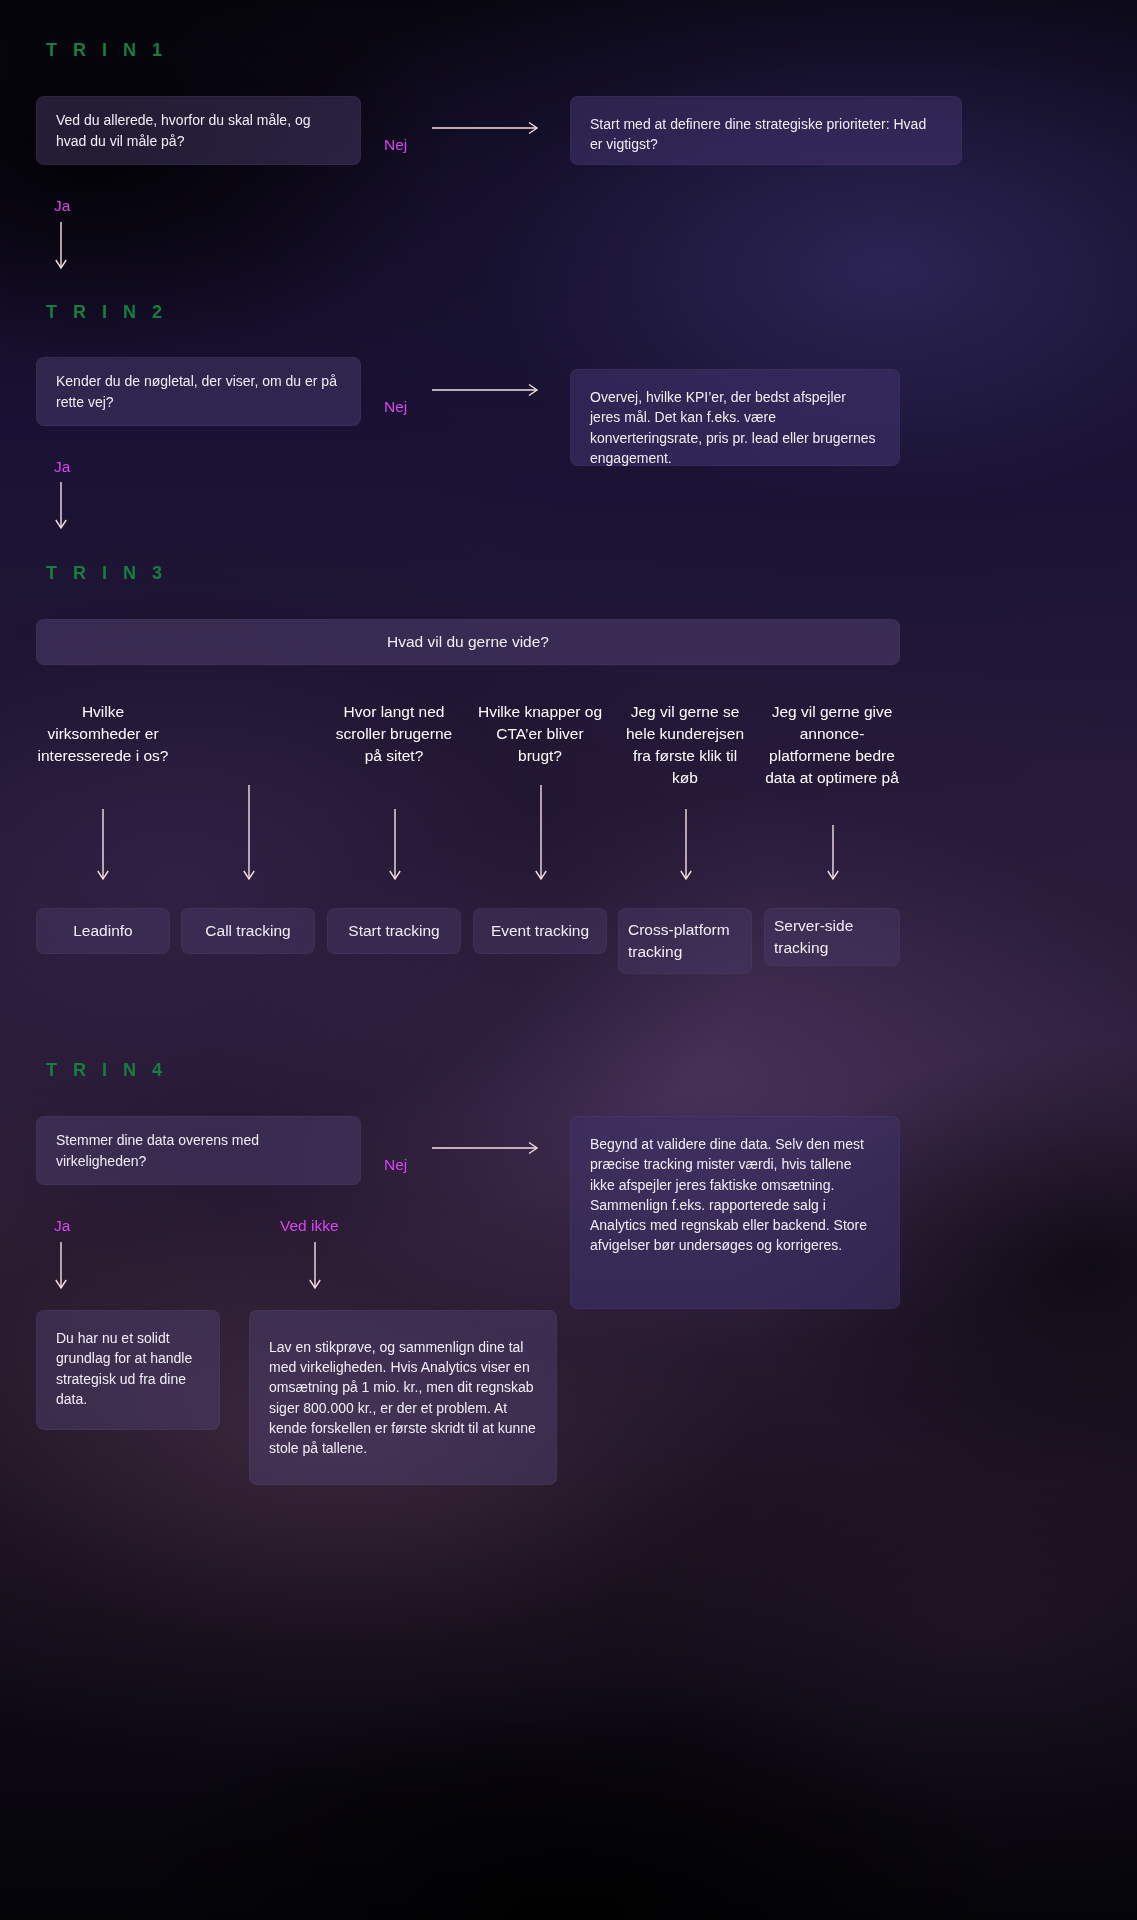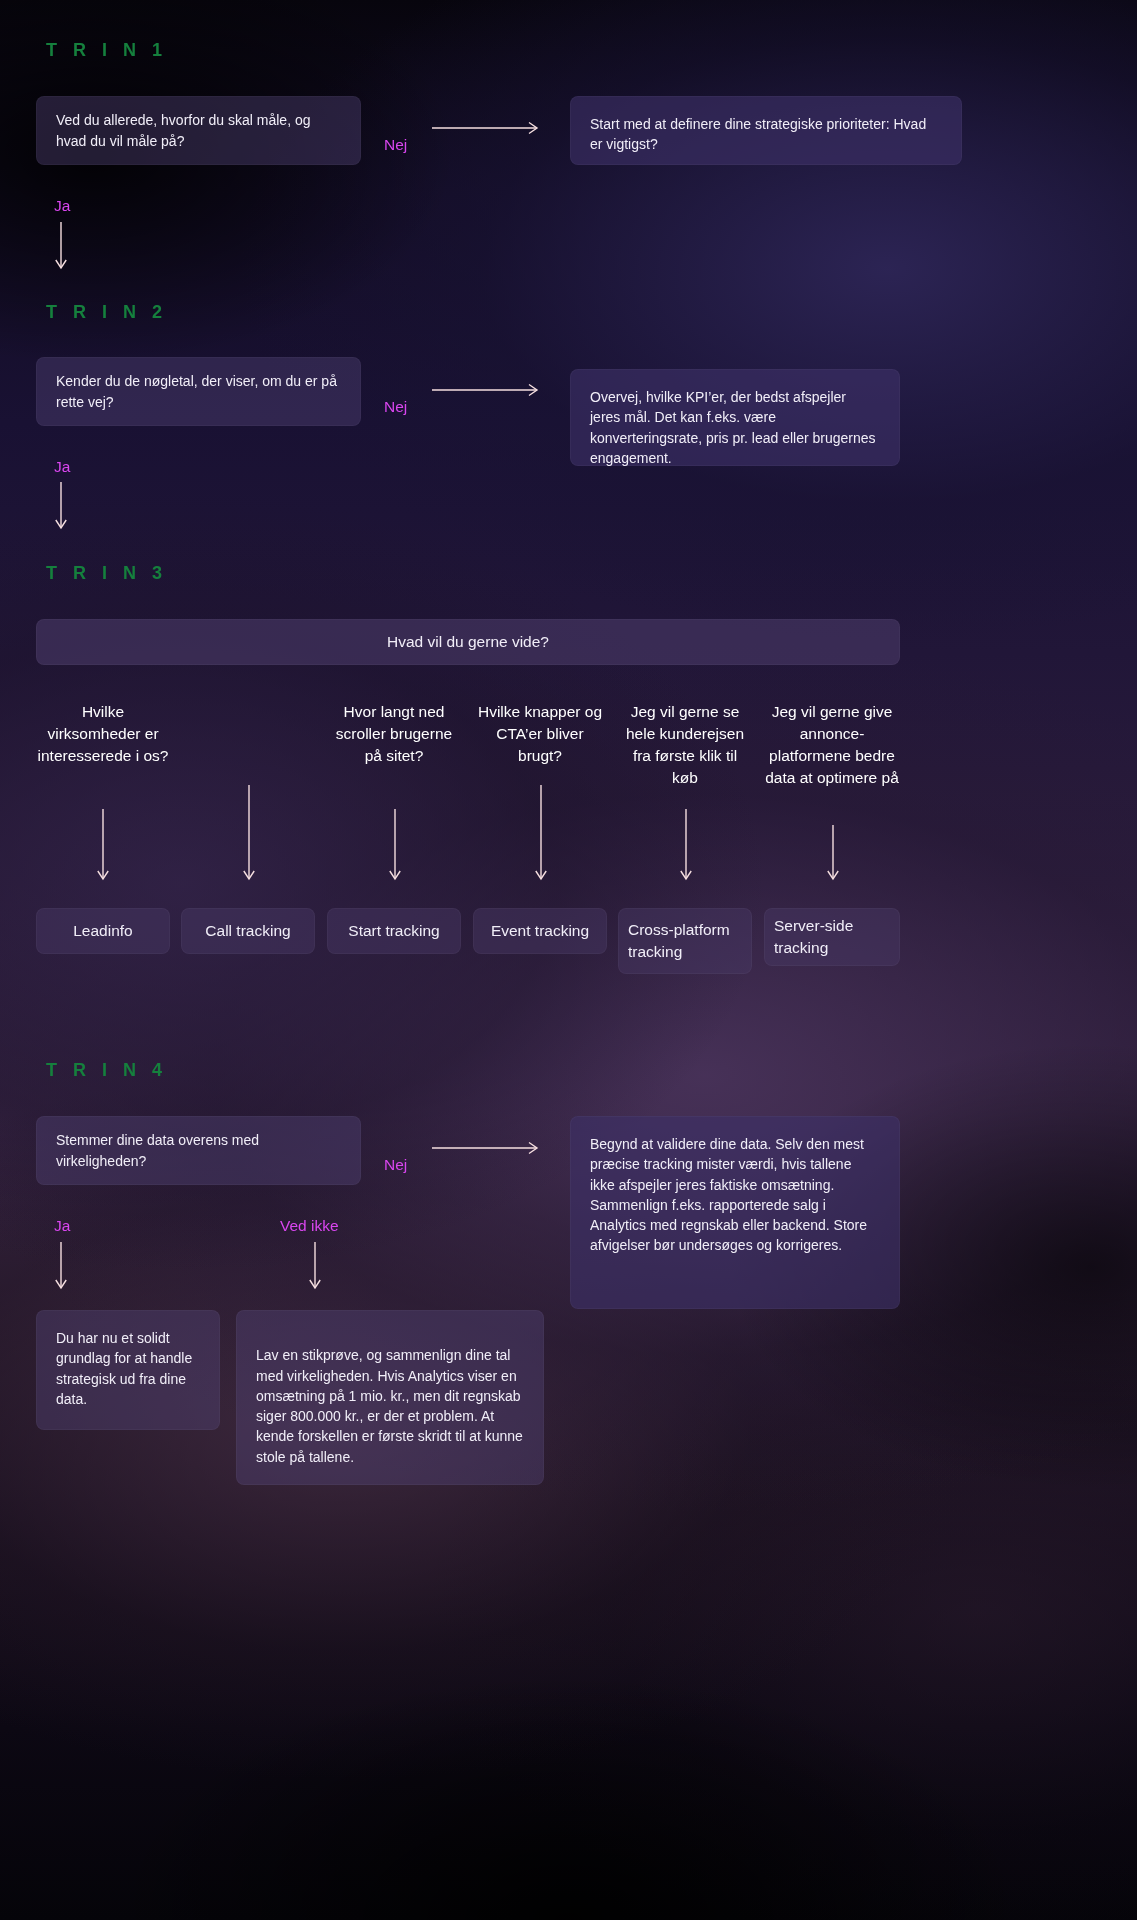--- a/index.html
+++ b/index.html
@@ -256,17 +256,17 @@
     <svg width="14" height="52" viewBox="0 0 14 52">
       <line x1="7" y1="0" x2="7" y2="46" stroke="#f6dfe0" stroke-width="1.4"></line>
       <polyline points="1.8,38 7,46 12.2,38" fill="none" stroke="#f6dfe0" stroke-width="1.4"></polyline>
     </svg>
   </div>
 
   <div class="card" style="left:36px; top:1310px; width:184px; height:120px; align-items:flex-start;">
     <span>Du har nu et solidt grundlag for at handle strategisk ud fra dine data.</span>
   </div>
 
-  <div class="card" style="left:236px; top:1310px; width:308px; height:175px; align-items:flex-end;">
+  <div class="card" style="left:249px; top:1310px; width:308px; height:175px; align-items:center;">
     <span>Lav en stikprøve, og sammenlign dine tal med virkeligheden. Hvis Analytics viser en omsætning på 1 mio. kr., men dit regnskab siger 800.000 kr., er der et problem. At kende forskellen er første skridt til at kunne stole på tallene.</span>
   </div>
 
 </div>
 
 </body></html>

